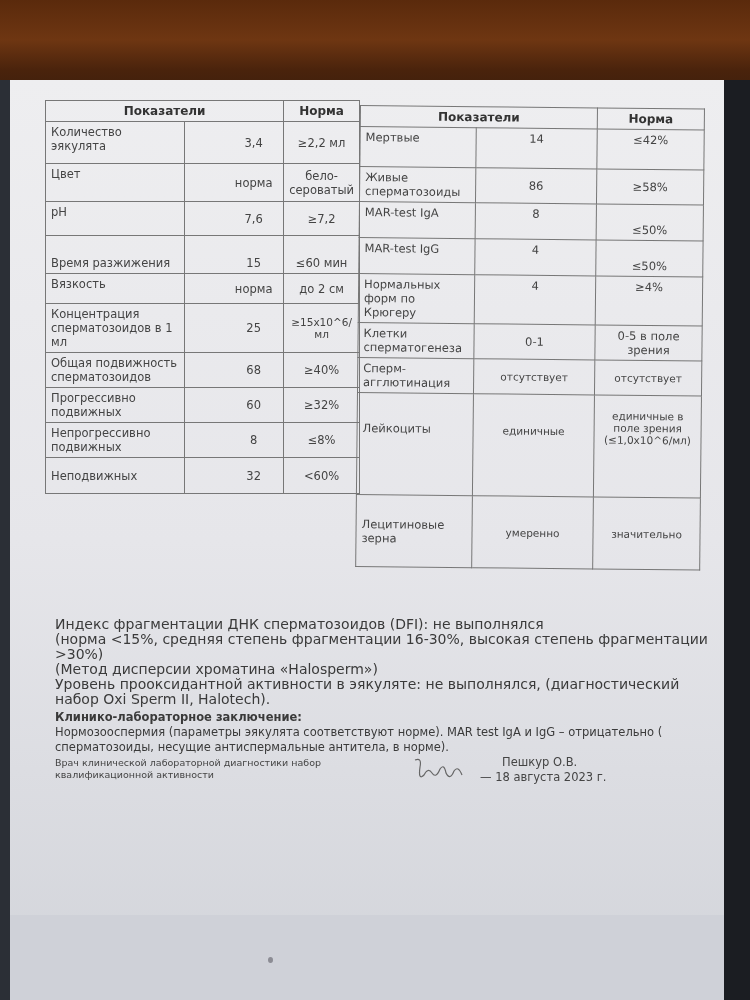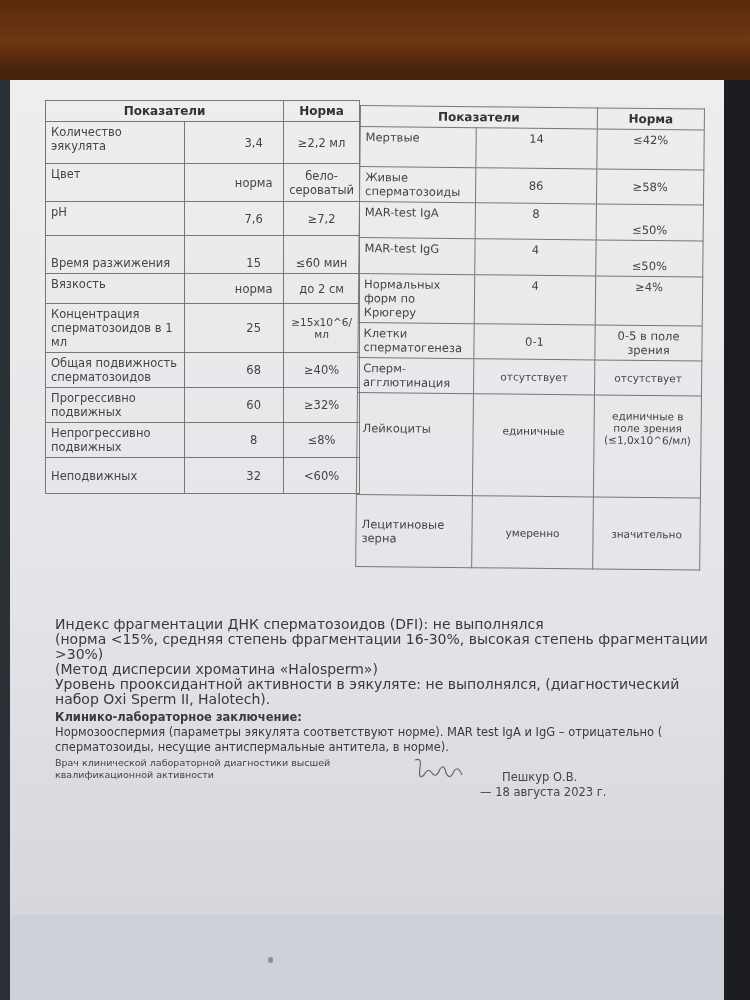--- a/index.html
+++ b/index.html
@@ -26,21 +26,21 @@
   #right-table{left:360px;top:105px;width:345px;transform:rotate(0.6deg);transform-origin:left top;}
   #right-table td:nth-child(1){width:105px;}
   #right-table td:nth-child(2){width:110px;}
 
   .notes{position:absolute;left:55px;top:617px;width:660px;font-size:14px;line-height:15px;color:#3a3a3a;}
   .concl{position:absolute;left:55px;top:710px;width:660px;font-size:11.5px;line-height:15px;color:#3a3a3a;}
   .concl .h{font-weight:bold;}
   .sig-row{position:relative;height:30px;font-size:9.5px;line-height:12px;color:#444;}
   .sig-left{position:absolute;left:0;top:2px;width:300px;}
   .sig-scribble{position:absolute;left:355px;top:0;width:60px;height:30px;}
-  .sig-right{position:absolute;left:425px;top:15px;font-size:11.5px;line-height:15px;}
+  .sig-right{position:absolute;left:425px;top:0;font-size:11.5px;line-height:15px;}
   .dot{position:absolute;left:268px;top:957px;width:5px;height:6px;border-radius:50%;background:#8c8c94;}
 </style>
 </head>
 <body>
 
 <div class="top-blur"></div>
 <div class="left-edge"></div>
 <div class="page"></div>
 <div class="page-lower"></div>
 <div class="right-edge"></div>
@@ -163,21 +163,21 @@
   <div>(норма &lt;15%, средняя степень фрагментации 16-30%, высокая степень фрагментации &gt;30%)</div>
   <div>(Метод дисперсии хроматина «Halosperm»)</div>
   <div>Уровень прооксидантной активности в эякуляте: не выполнялся, (диагностический набор Oxi Sperm II, Halotech).</div>
 </div>
 
 <div class="concl">
   <div class="h">Клинико-лабораторное заключение:</div>
   <div>Нормозооспермия (параметры эякулята соответствуют норме). MAR test IgA и IgG – отрицательно ( сперматозоиды, несущие антиспермальные антитела, в норме).</div>
   <div class="sig-row">
     <div class="sig-left">
-      <div>Врач клинической лабораторной диагностики высшей</div>
+      <div>Врач клинической лабораторной диагностики набор</div>
       <div>квалификационной активности</div>
     </div>
     <svg class="sig-scribble" viewBox="0 0 60 30">
       <path d="M5 5 Q12 2 10 12 Q8 26 14 20 Q18 12 22 18 Q26 24 30 14 Q34 8 36 18 Q40 26 44 16 Q48 10 52 20" fill="none" stroke="#666" stroke-width="1.2"></path>
     </svg>
     <div class="sig-right">
       <div style="padding-left:22px">Пешкур О.В.</div>
       <div>— 18 августа 2023 г.</div>
     </div>
   </div>

